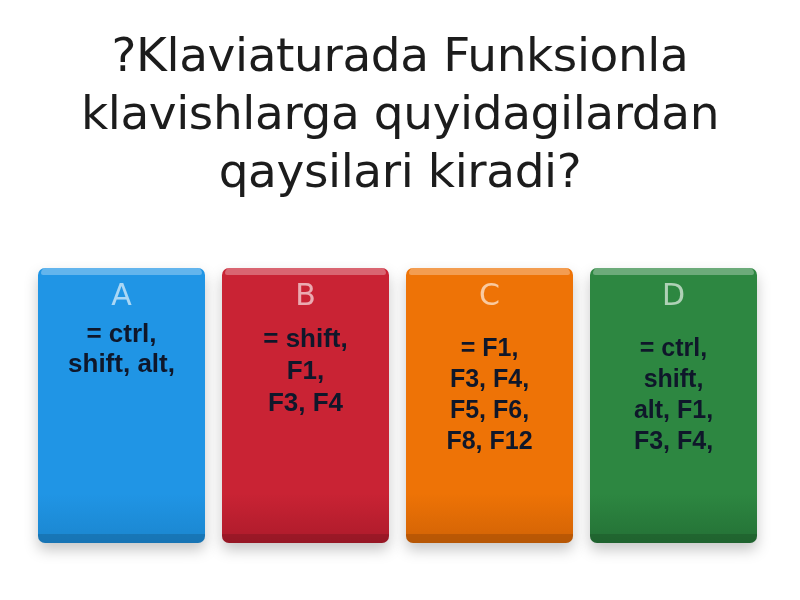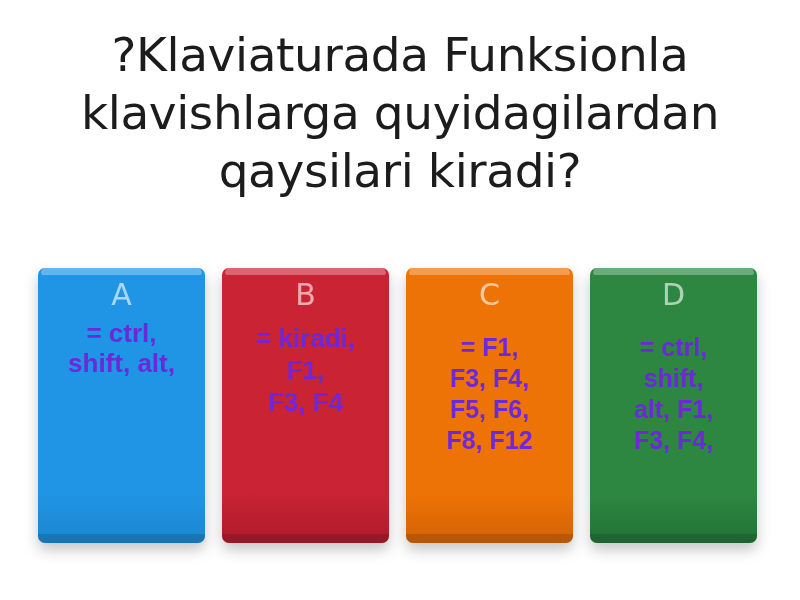--- a/index.html
+++ b/index.html
@@ -107,21 +107,21 @@
     font-family: "DejaVu Sans", sans-serif;
     font-size: 30px;
     line-height: 42px;
     font-weight: 400;
     color: rgba(255,255,255,0.62);
     display: block;
   }
   .card-text {
     font-family: "Liberation Sans", sans-serif;
     font-weight: bold;
-    color: #6d28d9;
+    color: #0f172a;
     white-space: pre-line;
     display: block;
     margin-top: 2px;
   }
   .answer-card[data-size="lg"] .card-text { font-size: 26px; line-height: 30px; }
   .answer-card[data-size="md"] .card-text { font-size: 26px; line-height: 32px; margin-top: 6px; }
   .answer-card[data-size="sm"] .card-text { font-size: 25px; line-height: 31px; margin-top: 16px; }
 </style>
 </head>
 <body style="background: rgb(255, 255, 255);">
@@ -142,21 +142,21 @@
         <span class="card-letter">A</span>
         <span class="card-text">= ctrl,
 shift, alt,</span>
       </div>
     </div>
 
     <div class="answer-card" data-size="md">
       <div class="card-face" style="background: linear-gradient(rgb(201, 35, 52) 0%, rgb(201, 35, 52) 82%, rgb(173, 27, 43) 100%);"></div>
       <div class="card-inner">
         <span class="card-letter">B</span>
-        <span class="card-text">= kiradi,
+        <span class="card-text">= shift,
 F1,
 F3, F4</span>
       </div>
     </div>
 
     <div class="answer-card" data-size="sm">
       <div class="card-face" style="background: linear-gradient(rgb(238, 115, 6) 0%, rgb(238, 115, 6) 82%, rgb(210, 99, 5) 100%);"></div>
       <div class="card-inner">
         <span class="card-letter">C</span>
         <span class="card-text">= F1,

